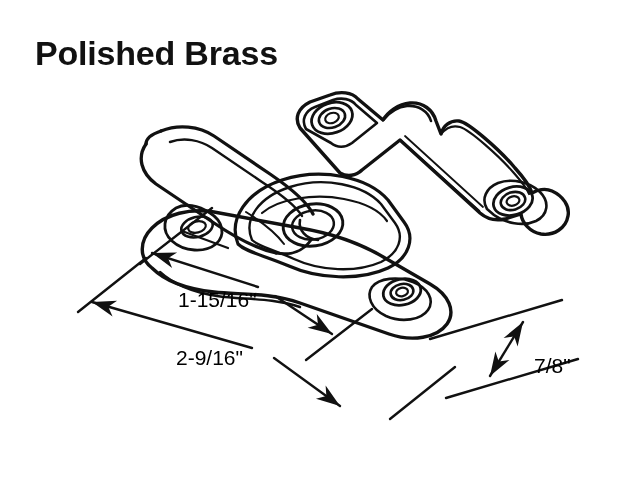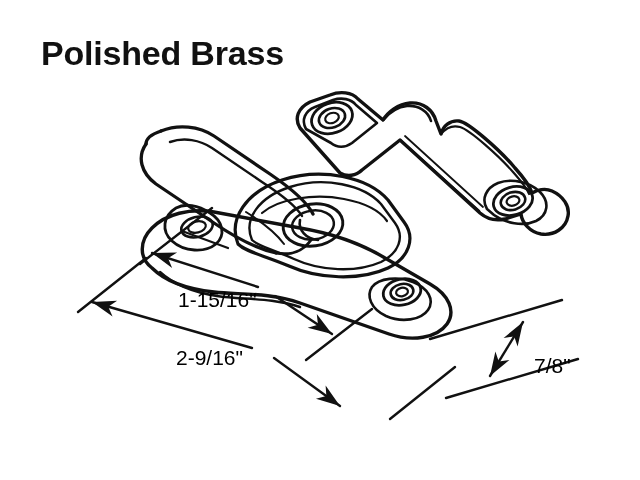--- a/index.html
+++ b/index.html
@@ -11,21 +11,21 @@
   #stage {
     position: relative;
     width: 640px;
     height: 480px;
     background: #ffffff;
     overflow: hidden;
     font-family: "Liberation Sans", "DejaVu Sans", sans-serif;
   }
   #title {
     position: absolute;
-    left: 41px;
+    left: 35px;
     top: 36px;
     font-size: 34px;
     font-weight: bold;
     color: #111111;
     letter-spacing: -0.2px;
     white-space: nowrap;
     line-height: 1;
   }
   #artboard {
     position: absolute;

